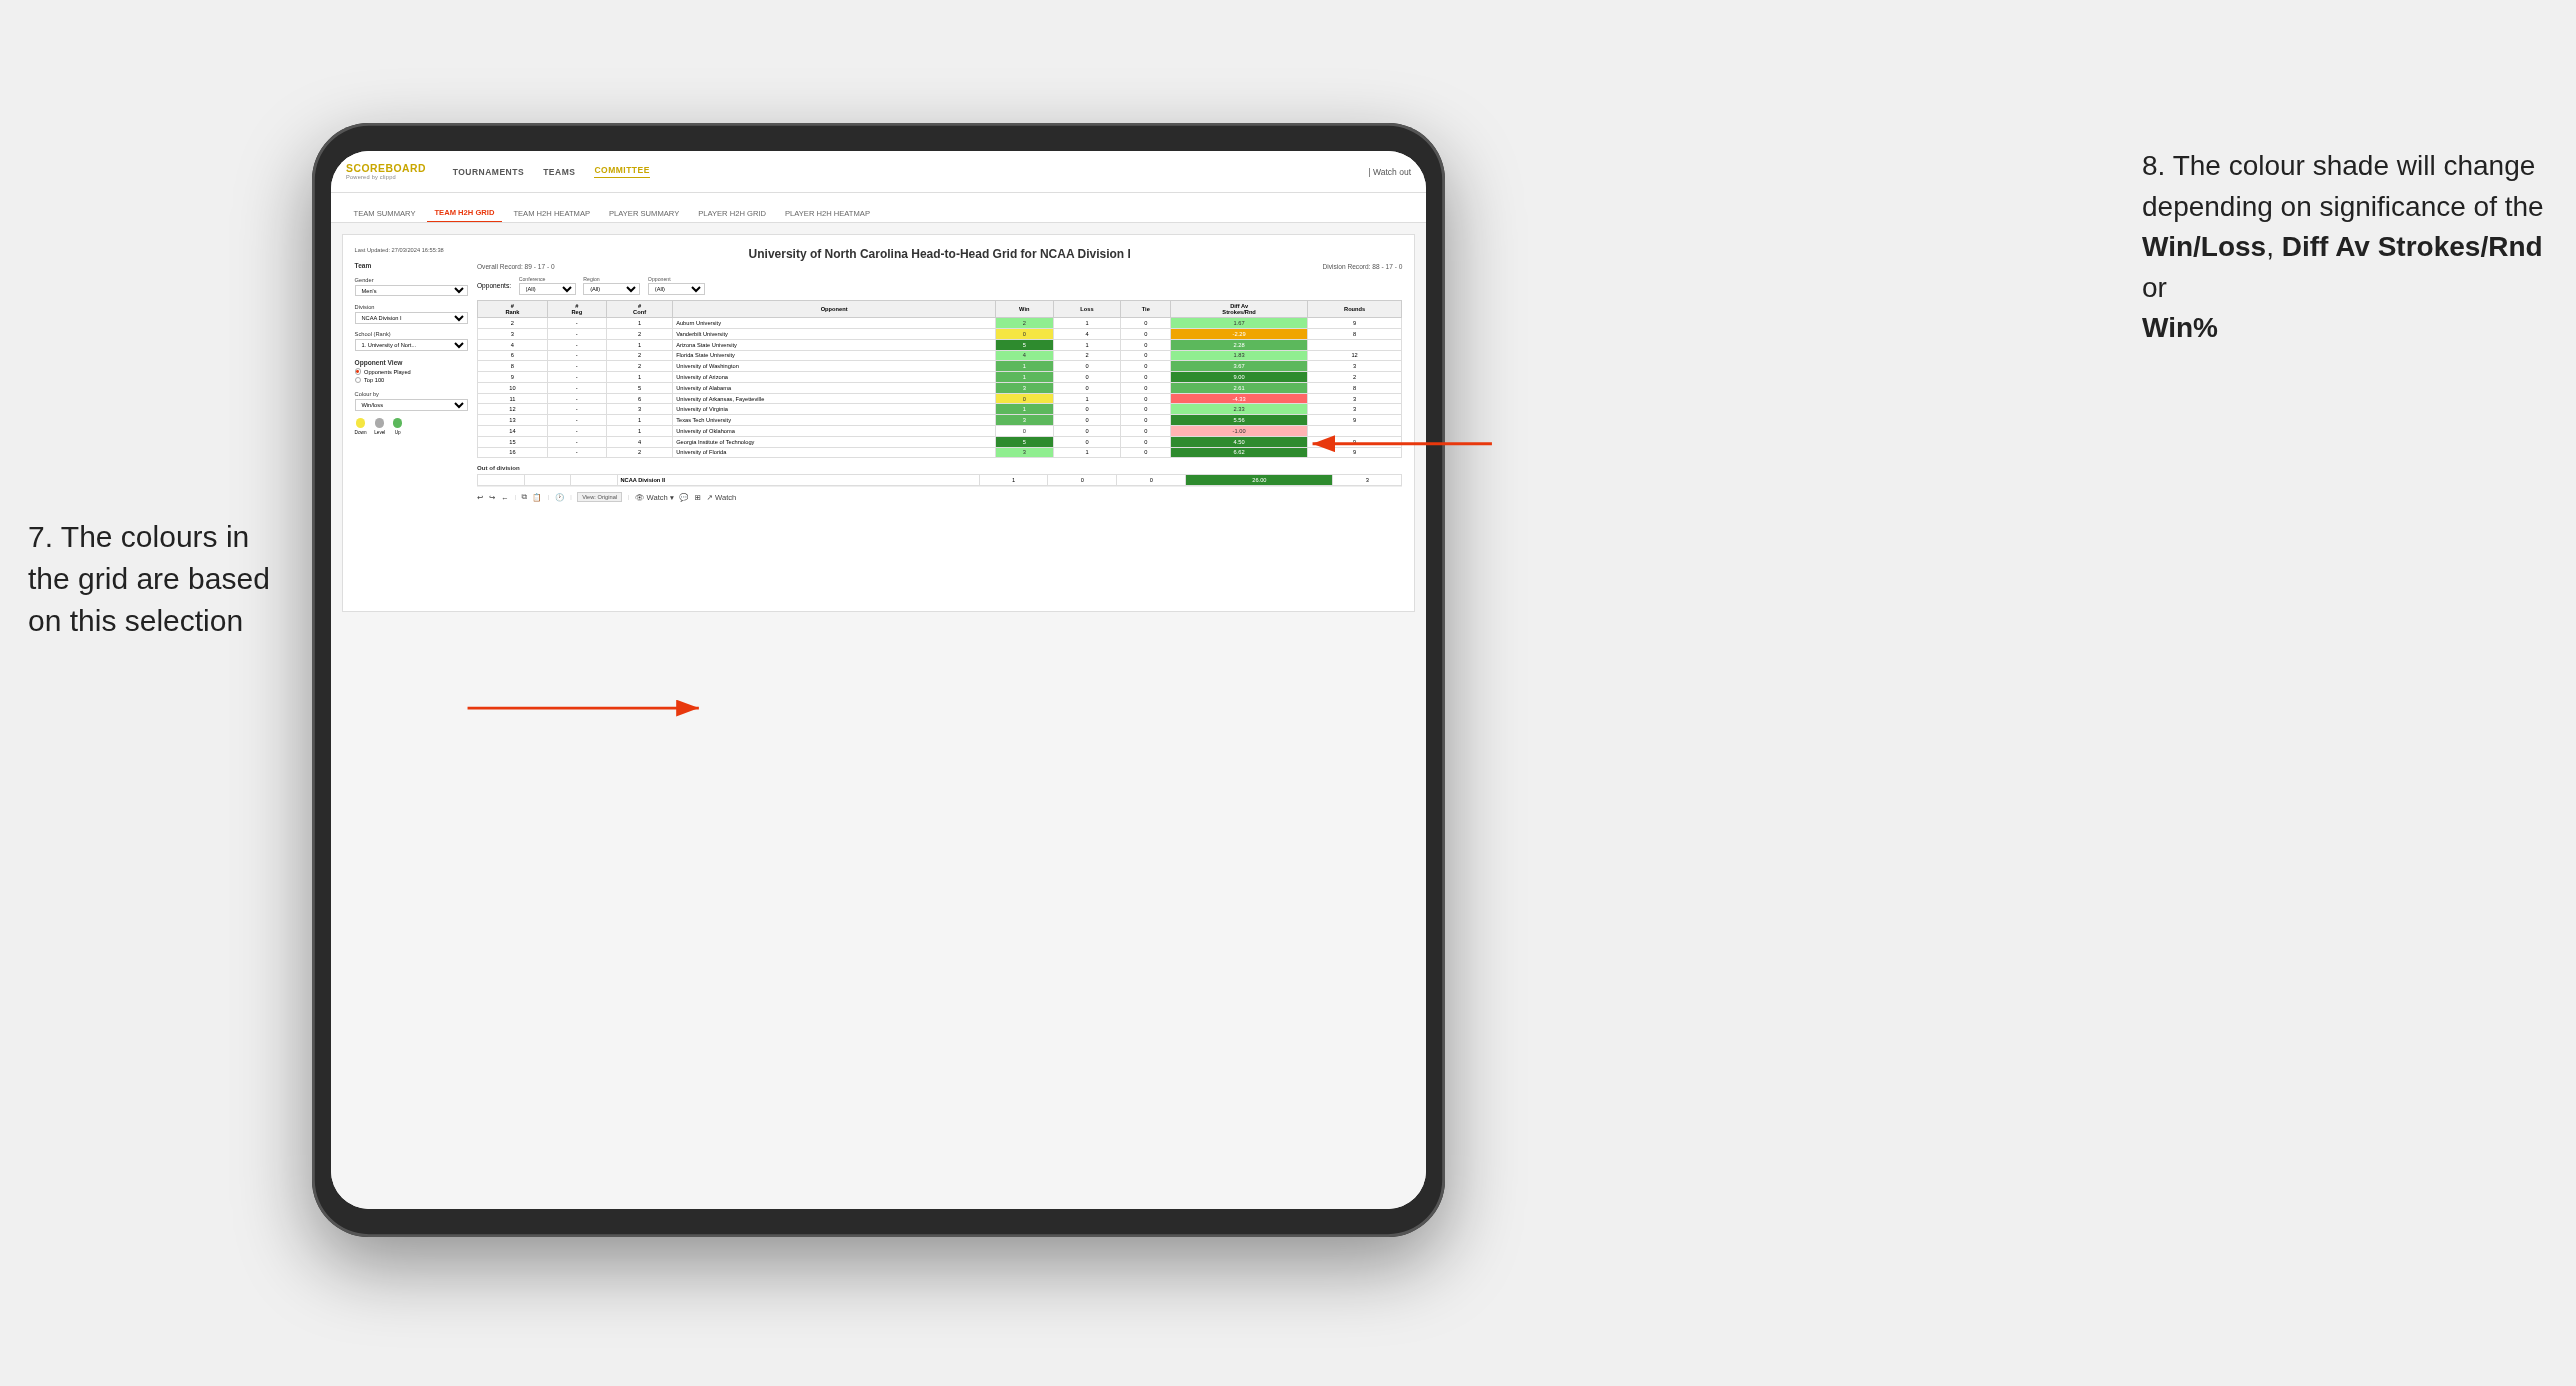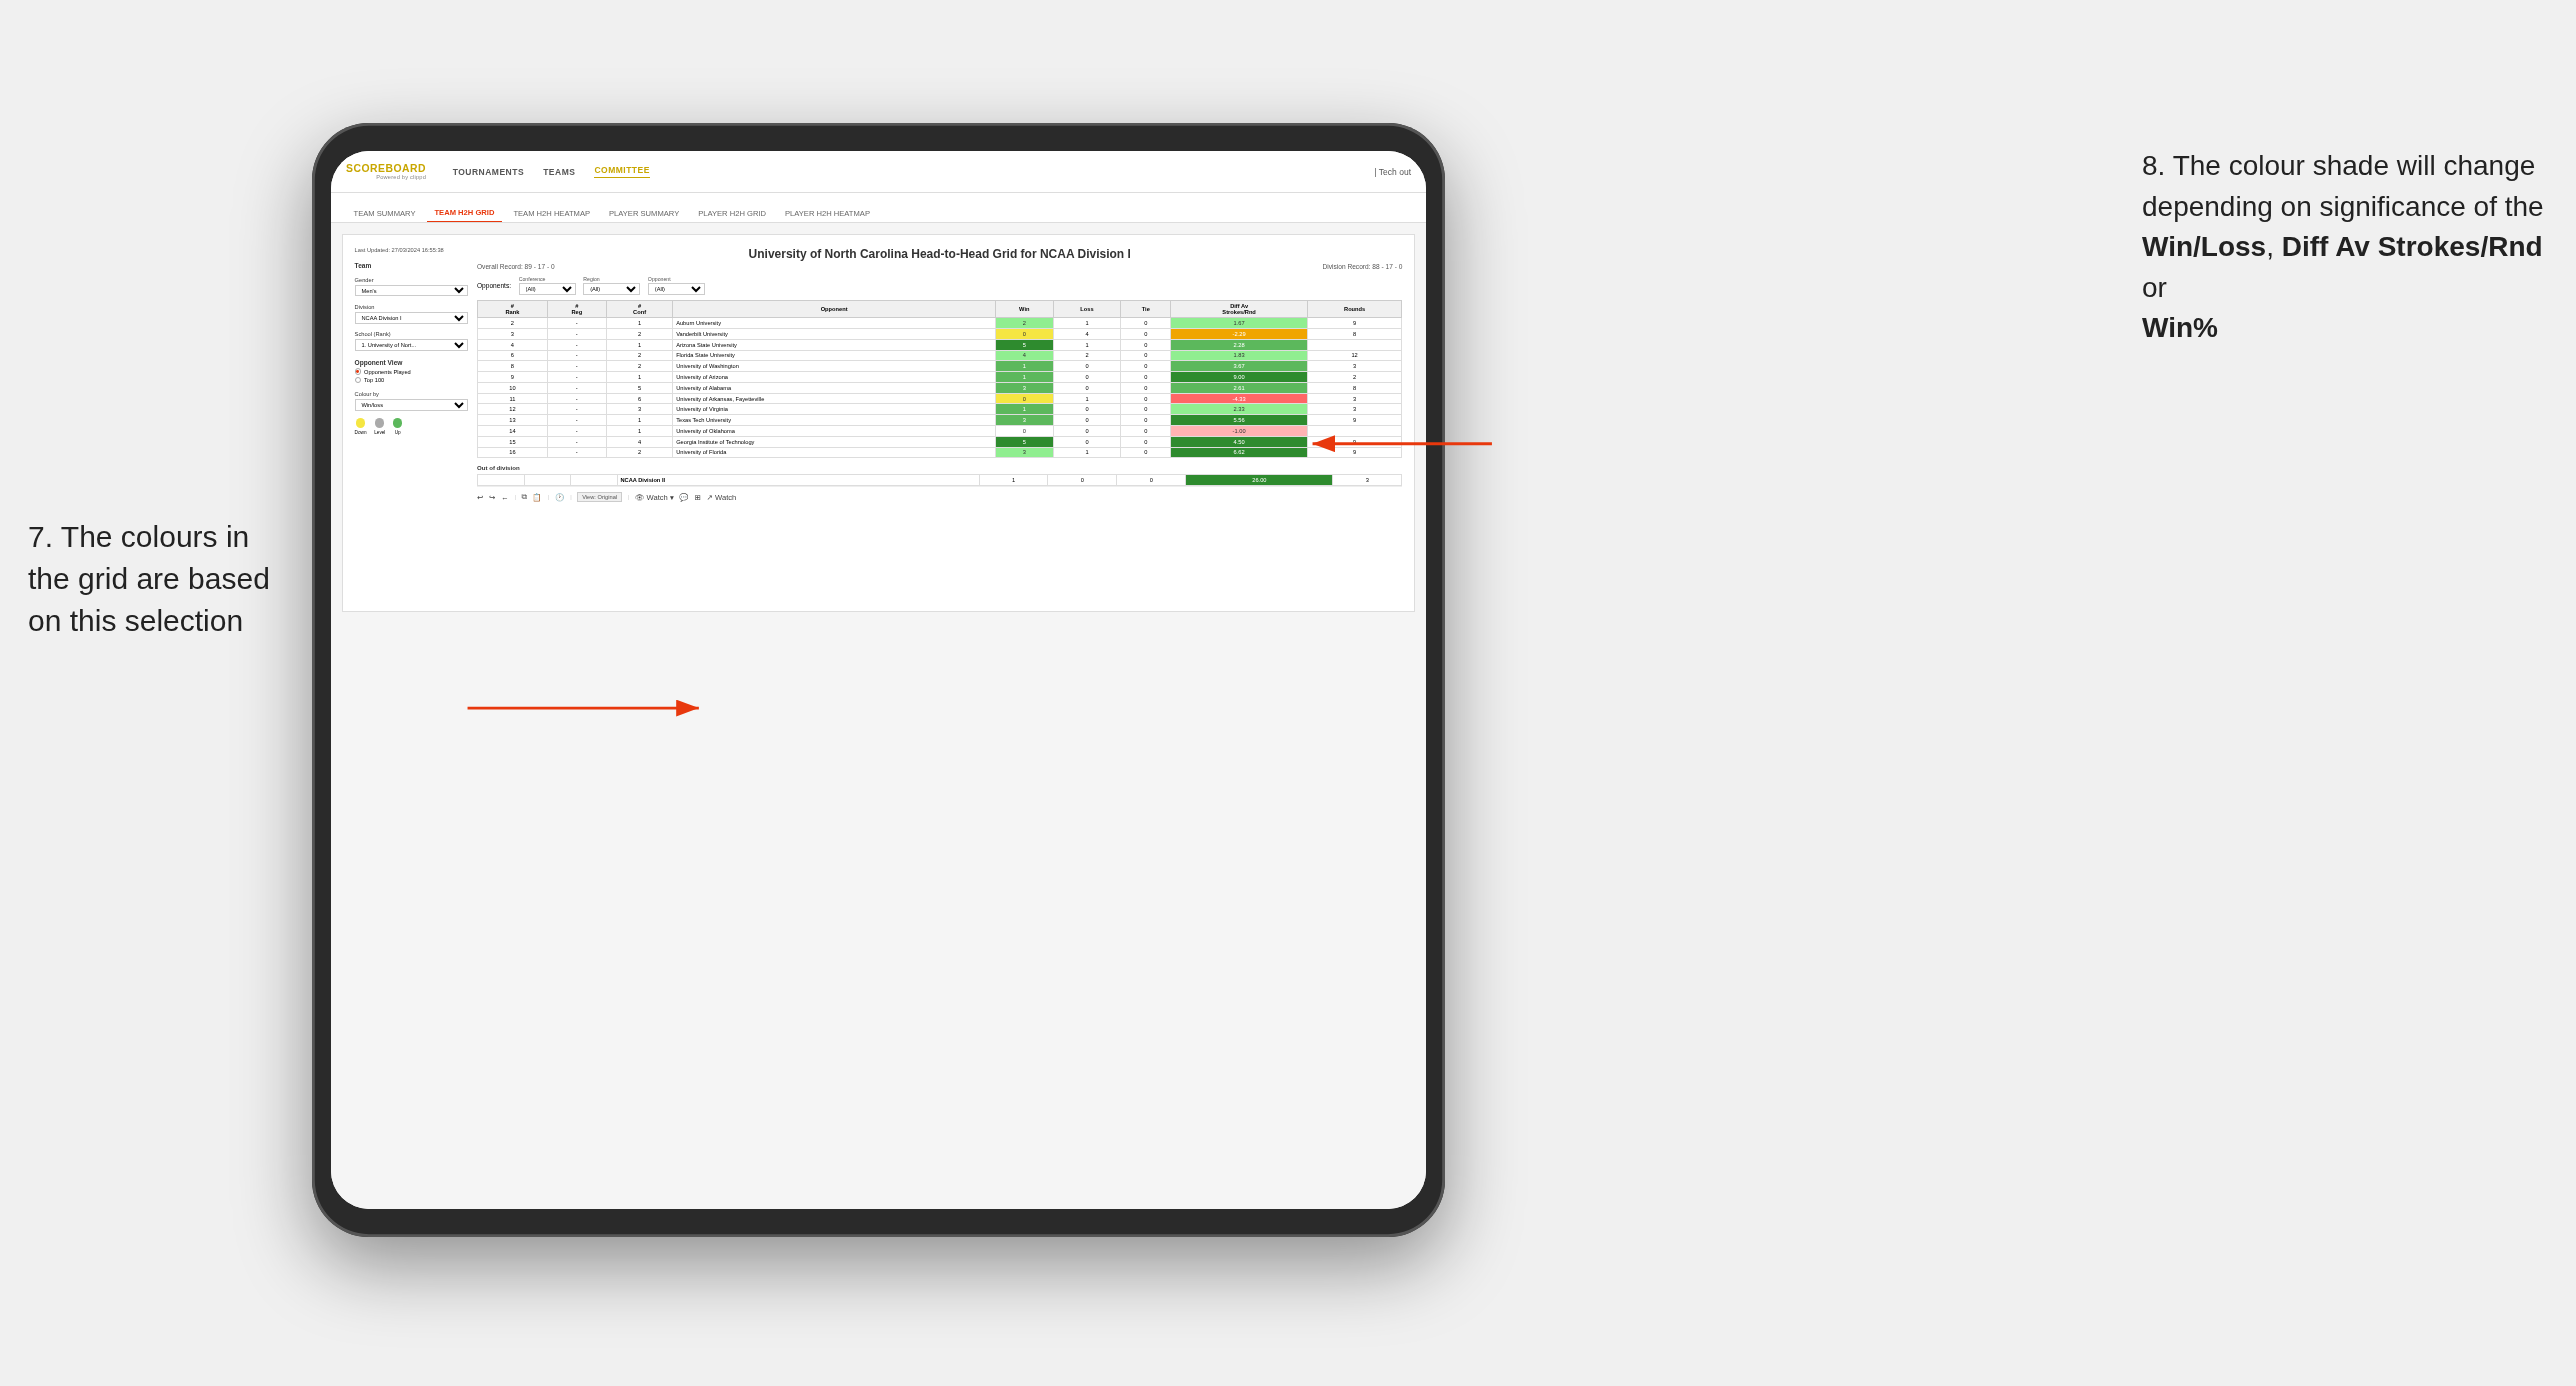--- a/index.html
+++ b/index.html
@@ -79,21 +79,20 @@
       display: flex;
       align-items: center;
       padding: 0 15px;
       gap: 19px;
     }
 
     .logo-area {
       display: flex;
       flex-direction: column;
       margin-right: 7.6px;
-      align-items: flex-end;
     }
     .logo-text {
       font-size: 10.4px;
       font-weight: 900;
       color: #c8a600;
       letter-spacing: 0.5px;
     }
     .logo-sub {
       font-size: 5.7px;
       color: #888;
@@ -376,21 +375,21 @@
   <div class="ipad-screen">
 
     <div class="app-header">
       <div class="logo-area">
         <span class="logo-text">SCOREBOARD</span>
         <span class="logo-sub">Powered by clippd</span>
       </div>
       <span class="nav-item">TOURNAMENTS</span>
       <span class="nav-item">TEAMS</span>
       <span class="nav-item active">COMMITTEE</span>
-      <span class="sign-out">| <span>Tech out</span></span>
+      <span class="sign-out">| <span>Watch out</span></span>
     </div>
 
     <div class="sub-nav">
       <span class="sub-nav-item">TEAM SUMMARY</span>
       <span class="sub-nav-item active">TEAM H2H GRID</span>
       <span class="sub-nav-item">TEAM H2H HEATMAP</span>
       <span class="sub-nav-item">PLAYER SUMMARY</span>
       <span class="sub-nav-item">PLAYER H2H GRID</span>
       <span class="sub-nav-item">PLAYER H2H HEATMAP</span>
     </div>

